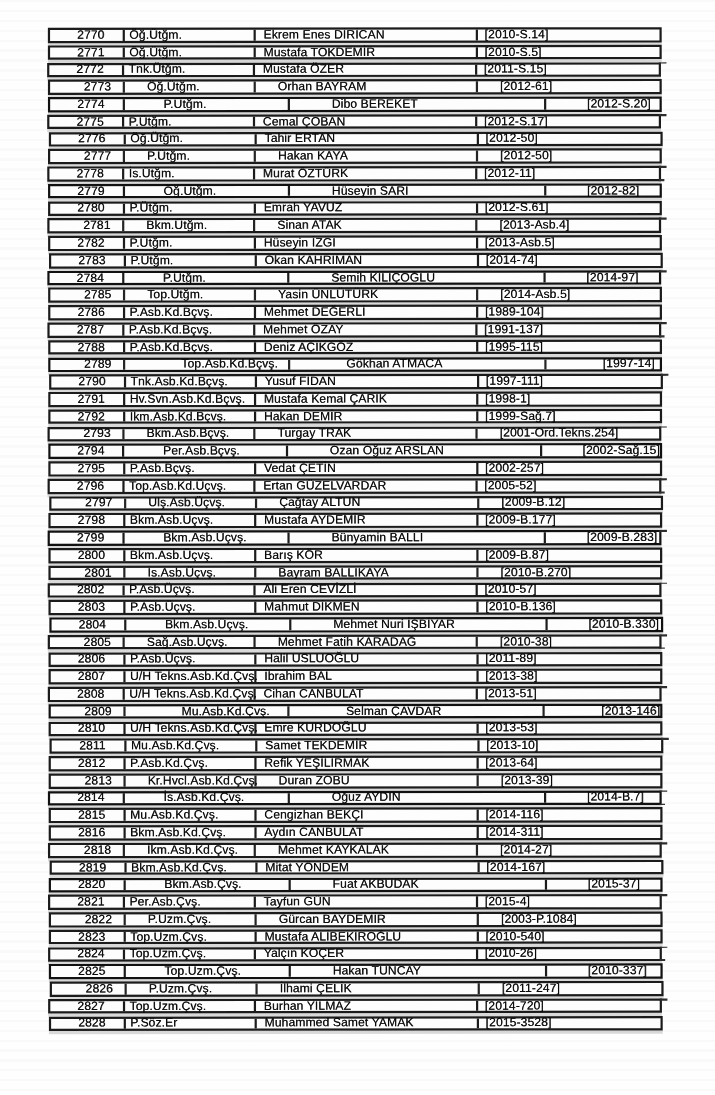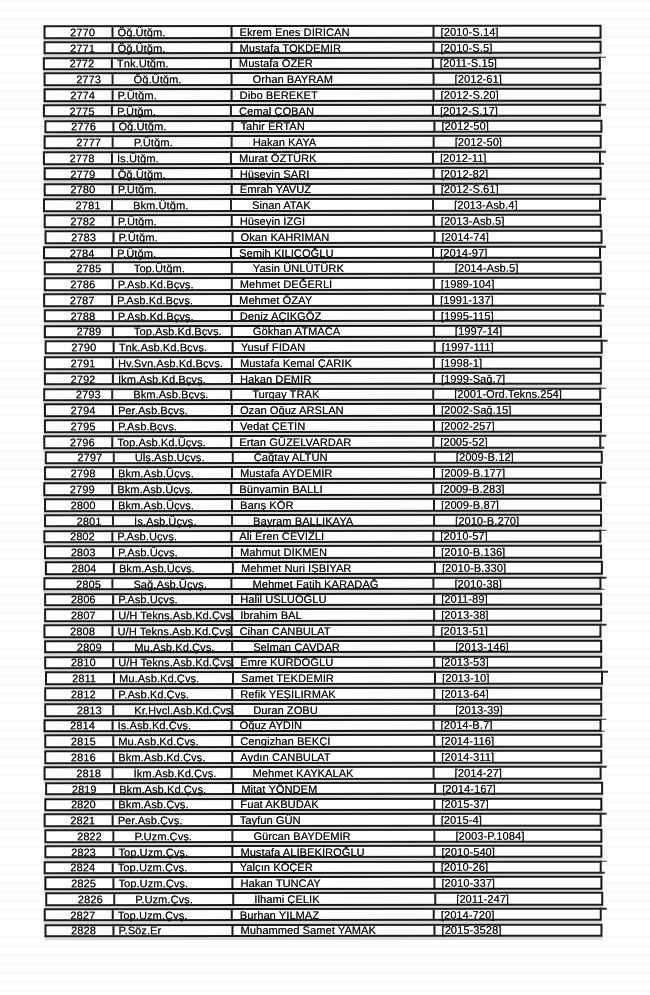--- a/index.html
+++ b/index.html
@@ -36,21 +36,21 @@
     font-size:11px;
     line-height:10px;
     color:#0a0a0a;
     letter-spacing:0.1px;
     text-shadow:0.25px 0 0 rgba(10,10,10,0.75);
     white-space:nowrap;
   }
   
   .row:nth-child(3n){transform:translateX(-0.7px);}
   .row:nth-child(7n){transform:translateX(0.8px);}
-  .row:nth-child(5n){border-color:#111;}
+  .row:nth-child(5n){border-color:#111;gap:31px;}
   .row:nth-child(4n) .cell{border-right-color:#242424;padding-left:20px;}
   
   .row:nth-child(3n)::after{
     content:"";position:absolute;right:-7px;top:-2px;width:7px;height:1.8px;background:#2c2c2c;
   }
   .row:nth-child(9n)::before{
     content:"";position:absolute;right:-5px;bottom:-2px;width:5px;height:1.7px;background:#303030;
   }
   .cell{
     box-sizing:border-box;

